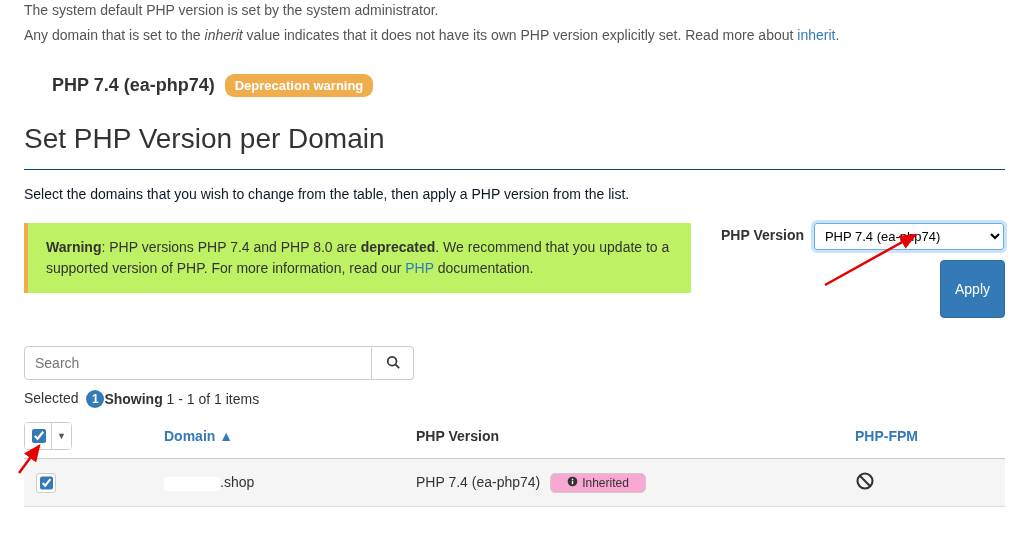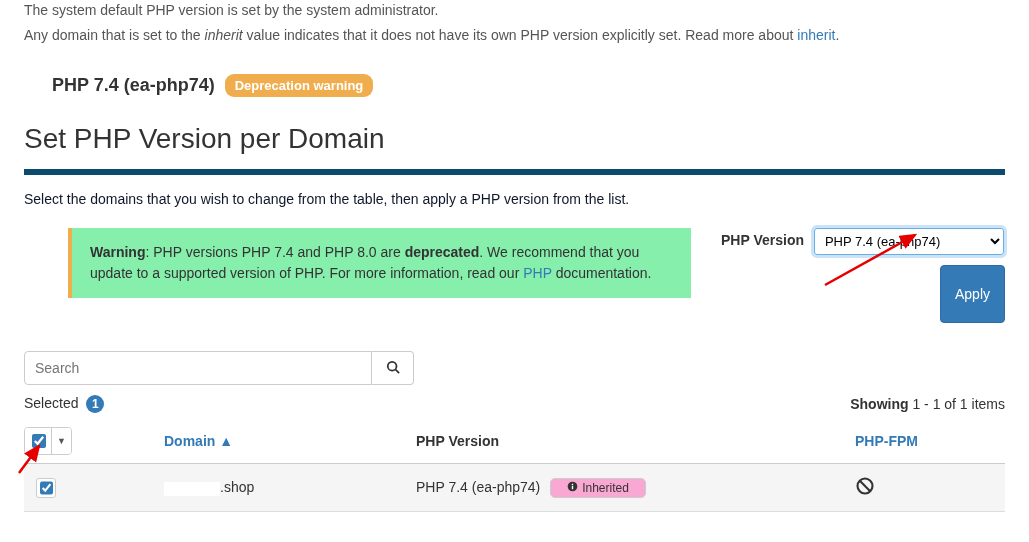--- a/index.html
+++ b/index.html
@@ -35,40 +35,39 @@
     border-radius: 9px;
     font-size: 13px;
     font-weight: 600;
   }
 
   h2.section-title {
     font-size: 28px;
     font-weight: 400;
     color: #333;
     margin: 26px 0 8px 0;
-    border-bottom: 6px solid #0c4a6e;
+    border-bottom: 1px solid #0c4a6e;
     padding-bottom: 14px;
   }
   .subtext { color: #0f172a; margin: 14px 0 18px 0; }
 
   .content-row {
     display: flex;
     gap: 30px;
     align-items: flex-start;
     margin-top: 10px;
   }
 
   .callout-warning {
     flex: 1;
-    background: #86efac;
+    background: #bef264;
     border-left: 4px solid #f0ad4e;
     padding: 14px 18px;
     color: #333;
     line-height: 1.5;
-    margin-left: 44px;
   }
 
   .version-panel {
     width: 284px;
     text-align: left;
   }
   .version-label {
     font-weight: 700;
     color: #333;
     margin-right: 6px;
@@ -117,21 +116,21 @@
     background: #fff;
     border-radius: 0 4px 4px 0;
     cursor: pointer;
     display: flex;
     align-items: center;
     justify-content: center;
   }
 
   .meta-row {
     display: flex;
-    justify-content: space-between;
+    justify-content: flex-start;
     align-items: center;
     margin-top: 10px;
     font-size: 14px;
     color: #333;
   }
   .badge-count {
     background: #337ab7;
     color: #fff;
     border-radius: 50%;
     width: 18px;

